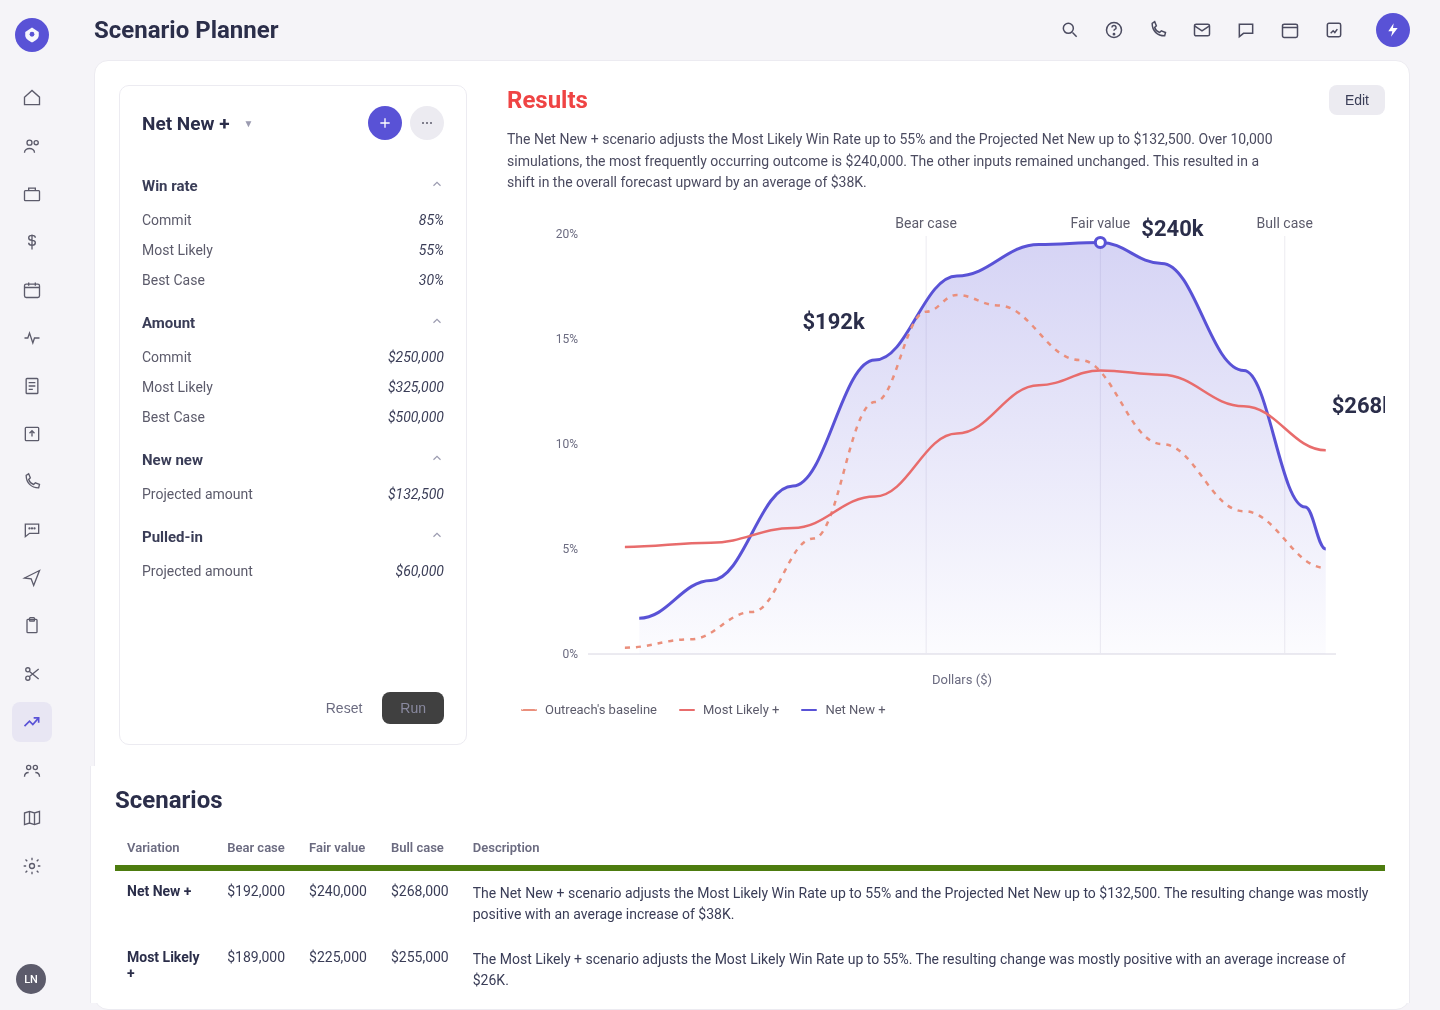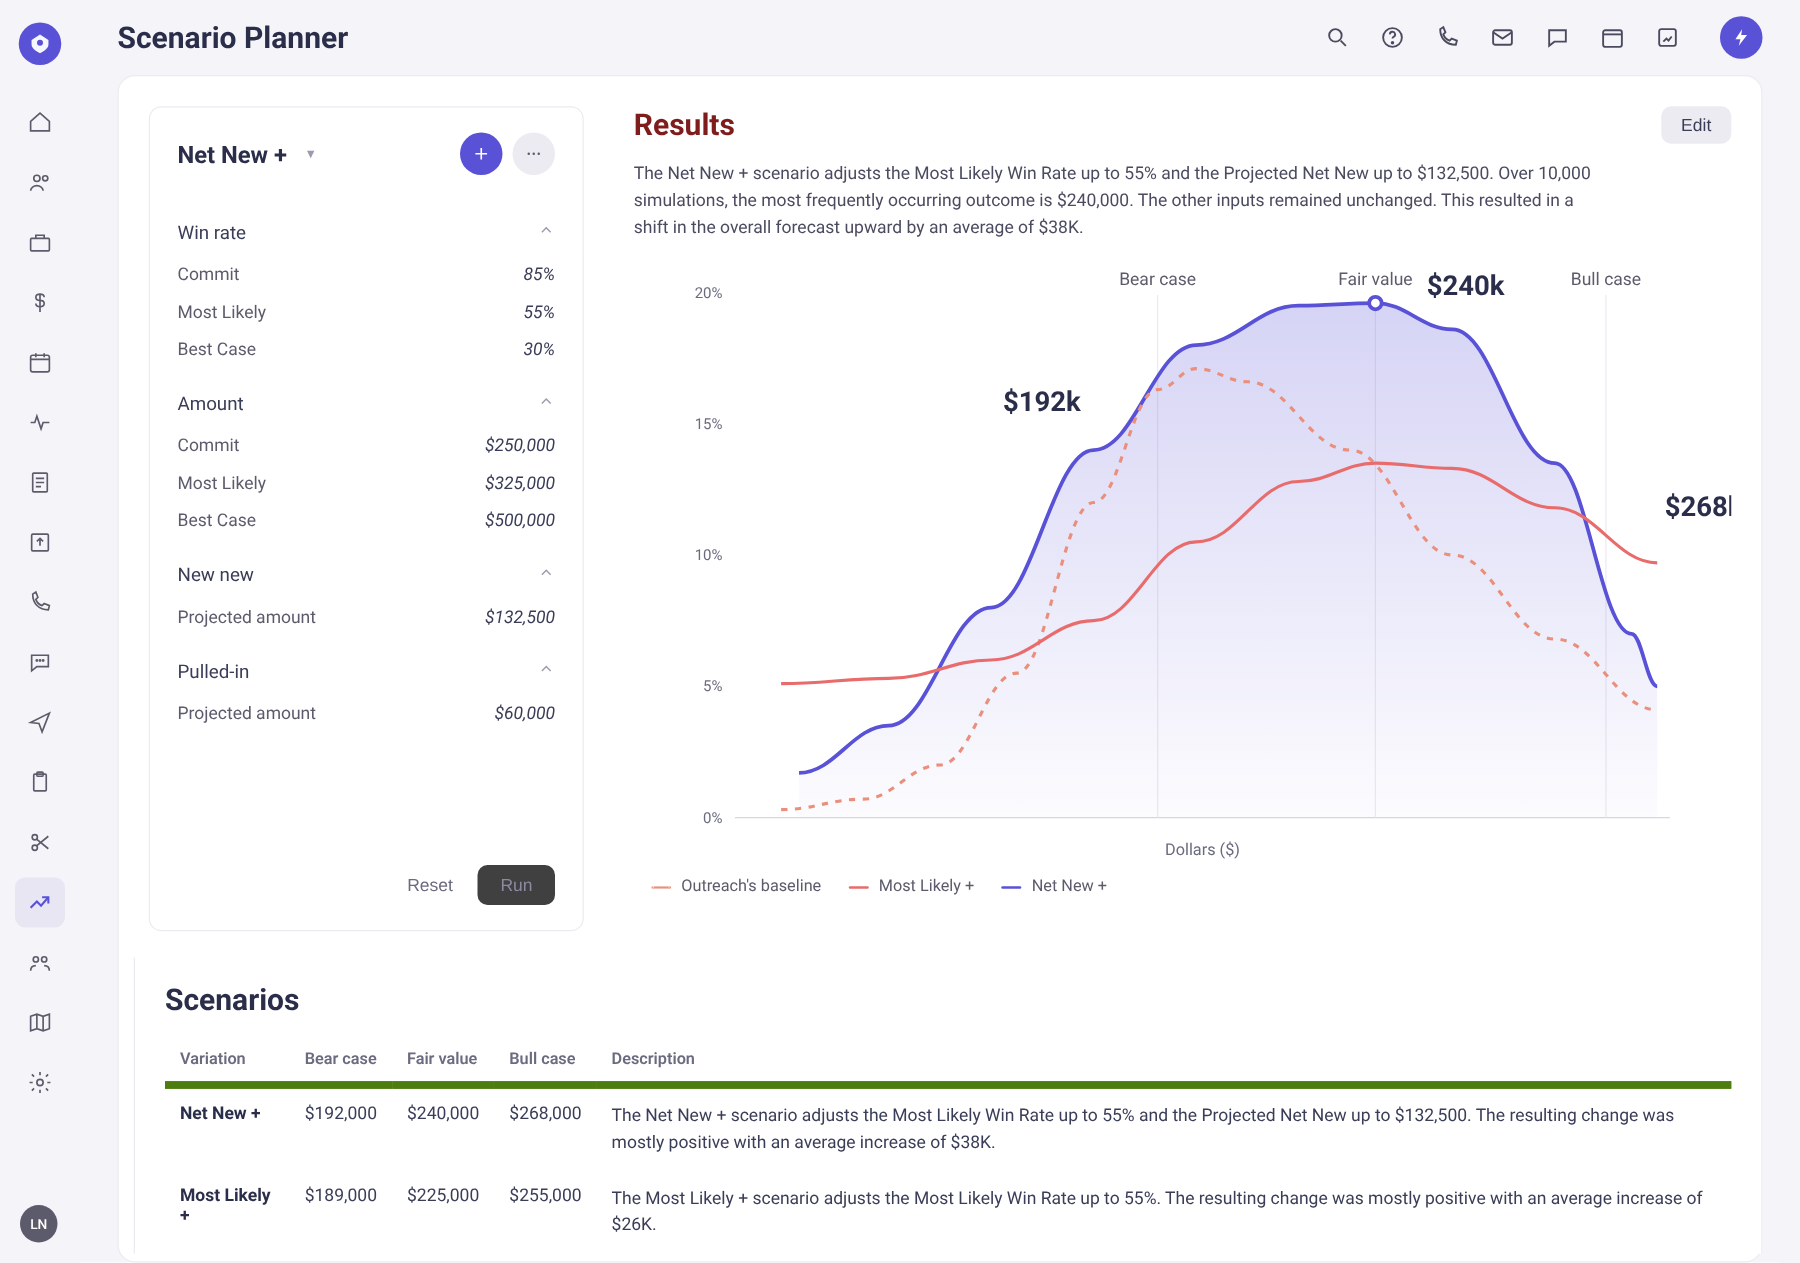--- a/index.html
+++ b/index.html
@@ -27,48 +27,48 @@
 .config-panel { width: 348px; flex-shrink: 0; }
 .config-box { border: 1px solid #ecebf1; border-radius: 10px; padding: 20px 22px; height: 660px; display: flex; flex-direction: column; }
 .config-head { display: flex; align-items: center; margin-bottom: 18px; }
 .scenario-name { font-size: 19px; font-weight: 700; color: #2b2e4a; }
 .caret-down { margin-left: 14px; color: #9b9bb0; font-size: 10px; }
 .config-head-actions { margin-left: auto; display: flex; gap: 8px; }
 .btn-circle { width: 34px; height: 34px; border-radius: 50%; display: flex; align-items: center; justify-content: center; cursor: pointer; }
 .btn-circle.purple { background: #5952d6; color: #fff; }
 .btn-circle.grey { background: #ecebf1; color: #5c5b6b; }
 .section-header { display: flex; align-items: center; justify-content: space-between; margin-top: 18px; margin-bottom: 10px; }
-.section-title { font-size: 15px; font-weight: 400; color: #3a3d57; }
+.section-title { font-size: 15px; font-weight: 700; color: #3a3d57; }
 .chev-up { color: #9b9bb0; }
 .row { display: flex; justify-content: space-between; font-size: 14px; color: #5c5b6b; padding: 7px 0; }
 .row .val { color: #3a3d57; font-style: italic; }
 .config-footer { margin-top: auto; display: flex; justify-content: flex-end; gap: 20px; align-items: center; }
 .btn-text { color: #6b6b80; font-size: 14px; cursor: pointer; background: none; border: none; }
 .btn-run { background: #404040; color: #8a8aa0; border: none; padding: 8px 18px; border-radius: 8px; font-size: 14px; cursor: pointer; }
 
 
 .results-area { flex: 1; min-width: 0; }
 .results-head { display: flex; align-items: center; }
-.results-title { font-size: 24px; font-weight: 700; color: #7f1d1d; }
+.results-title { font-size: 24px; font-weight: 700; color: #ef4444; }
 .btn-edit { margin-left: auto; background: #ecebf1; border: none; padding: 7px 16px; border-radius: 8px; font-size: 14px; color: #3a3d57; cursor: pointer; }
 .results-desc { font-size: 14px; color: #4b4b60; margin-top: 14px; line-height: 1.55; max-width: 780px; }
 
 .chart-wrap { position: relative; height: 530px; margin-top: 20px; }
 .chart-svg { width: 100%; height: 480px; }
 .y-tick-label { font-size: 12px; fill: #6b6b80; }
 .x-axis-label { font-size: 13px; fill: #6b6b80; }
 .case-label { font-size: 14px; fill: #5c5b6b; }
 .grid-line { stroke: #ecebf1; stroke-width: 1; }
 .peak-label { font-size: 22px; font-weight: 700; fill: #2b2e4a; }
 .legend { display: flex; gap: 22px; align-items: center; margin-top: 4px; margin-left: 14px; font-size: 13px; color: #5c5b6b; }
 .legend-item { display: flex; align-items: center; gap: 8px; }
 .legend-line { width: 16px; height: 2px; border-radius: 2px; }
 
 
-.scenarios-section { position: absolute; left: 107px; right: 30px; top: 766px; padding: 0 10px; }
+.scenarios-section { position: absolute; left: 90px; right: 30px; top: 766px; padding: 0 10px; }
 .scenarios-title { font-size: 24px; font-weight: 700; color: #2b2e4a; margin-bottom: 16px; }
 .scenarios-table { width: 100%; border-collapse: collapse; }
 .scenarios-table th { text-align: left; font-size: 13px; font-weight: 600; color: #6b6b80; padding: 10px 12px; border-bottom: 6px solid #4d7c0f; }
 .scenarios-table td { font-size: 14px; color: #3a3d57; padding: 12px 12px; vertical-align: top; }
 .scenarios-table td.variation { font-weight: 700; color: #2b2e4a; }
 .scenarios-table td.desc { line-height: 1.5; }
 </style>
 </head>
 <body>
 

